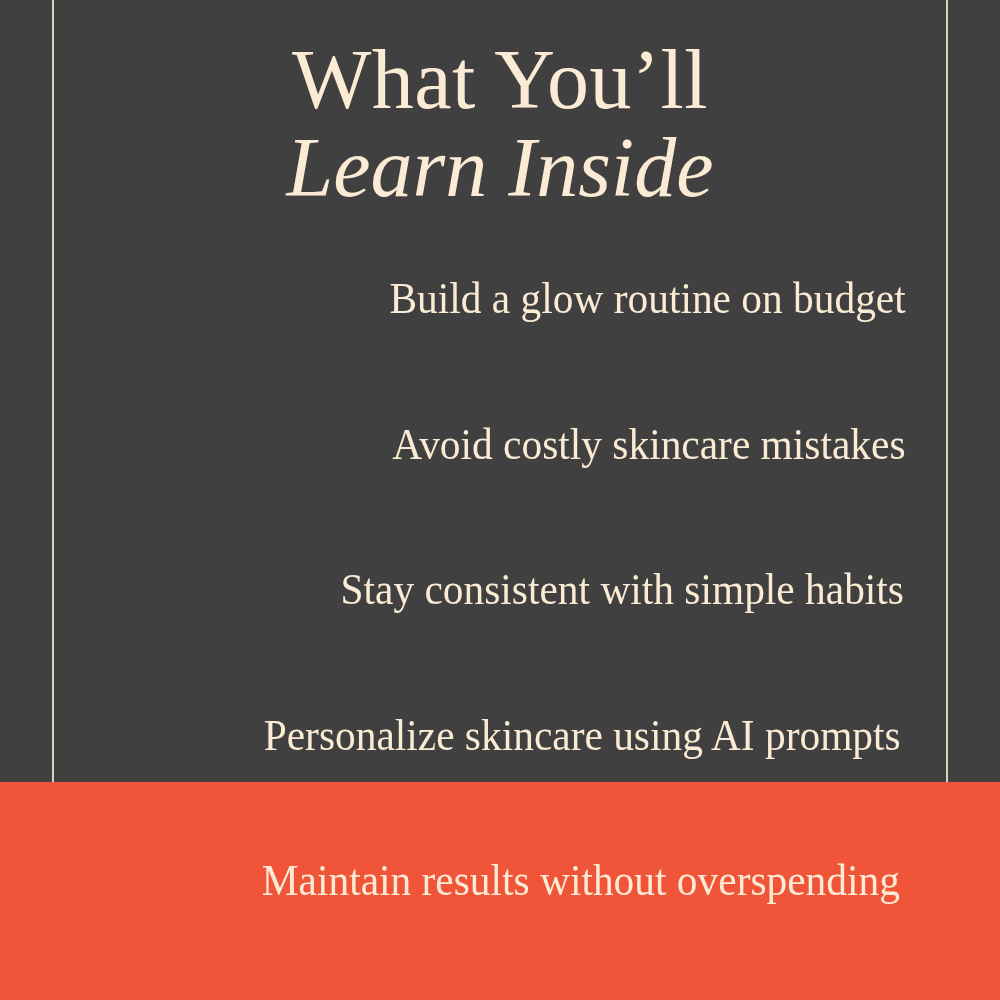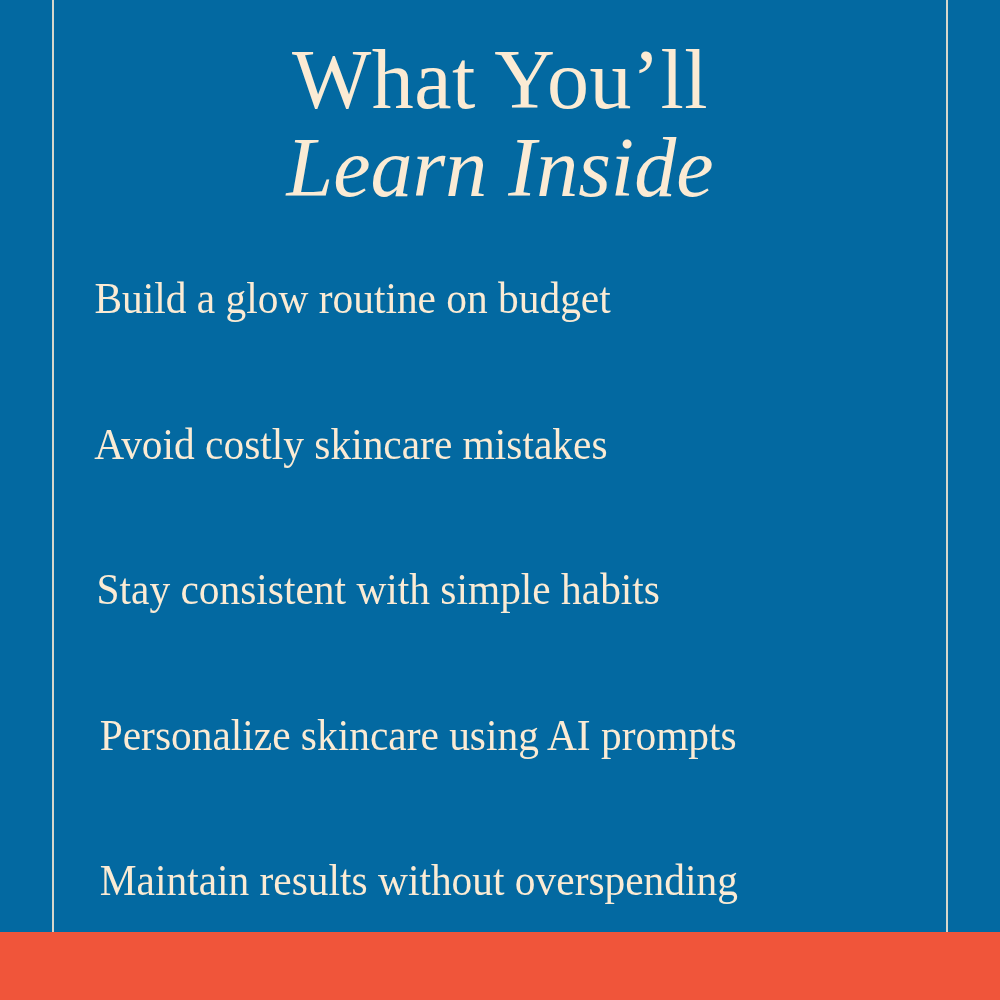--- a/index.html
+++ b/index.html
@@ -9,22 +9,22 @@
   body {
     width: 1000px;
     height: 1000px;
     overflow: hidden;
     background: #F0553A;
     font-family: "Liberation Serif", serif;
   }
   .slide {
     position: relative;
     width: 1000px;
-    height: 932px;
-    background: #0369a1;
+    height: 782px;
+    background: #404040;
     box-sizing: border-box;
   }
   .rule {
     position: absolute;
     top: 0;
     bottom: 0;
     width: 2px;
     background: #FBEBD4;
     opacity: 0.85;
   }
@@ -60,21 +60,21 @@
     font-size: 84px;
     display: block;
     margin-top: 4px;
   }
 
   .list {
     margin-top: 64px;
     width: 100%;
     display: flex;
     flex-direction: column;
-    align-items: flex-start;
+    align-items: flex-end;
   }
   .list-item {
     color: #FBEBD4;
     font-family: "Liberation Serif", serif;
     font-size: 45px;
     text-align: center;
     line-height: 1.1;
     margin-bottom: 96px;
     transform: scaleX(0.92);
     white-space: nowrap;

